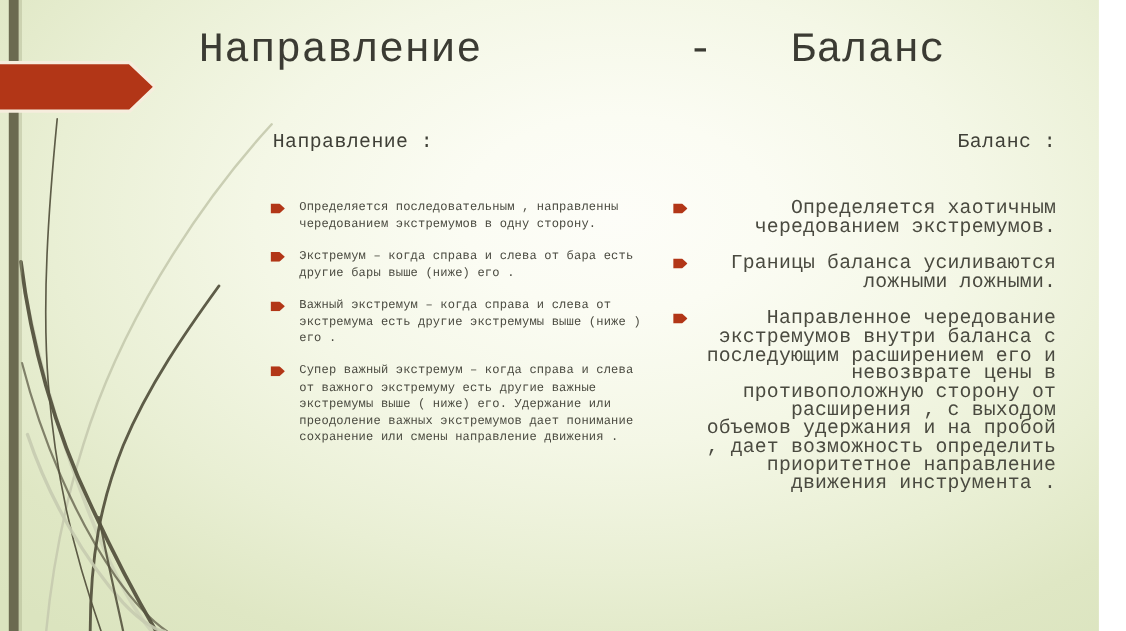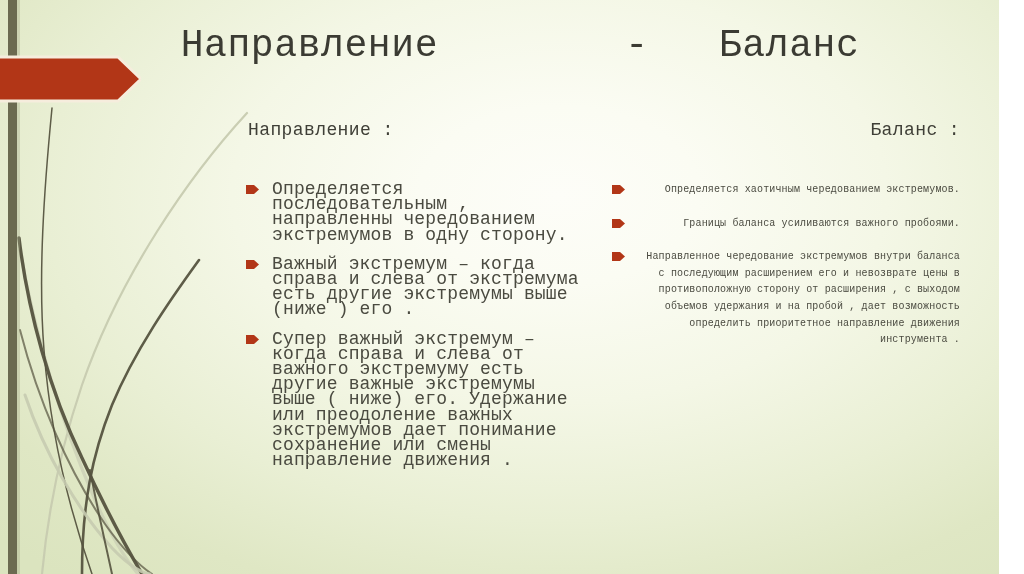--- a/index.html
+++ b/index.html
@@ -93,27 +93,27 @@
 
   ul.bullets {
     list-style: none;
     margin: 0;
     padding: 0;
   }
   ul.bullets > li {
     position: relative;
     padding-left: 26px;
     margin-bottom: 14px;
-    font-size: 18px;
+    font-size: 11px;
     line-height: 15.2px;
     color: #4a4a40;
     letter-spacing: 0.15px;
   }
   .col-right ul.bullets > li {
-    font-size: 10px;
+    font-size: 18px;
     line-height: 16.6px;
     margin-bottom: 17px;
   }
   .bullet-marker {
     position: absolute;
     left: -20px;
     top: 3px;
     width: 13px;
     height: 9px;
     display: block;
@@ -154,20 +154,26 @@
       <li>
         <svg class="bullet-marker" viewBox="0 0 13 9" aria-hidden="true">
           <polygon points="0,0 8,0 13,4.5 8,9 0,9" fill="#b23617"></polygon>
         </svg>
         <span>Определяется последовательным , направленны чередованием экстремумов в одну сторону.</span>
       </li>
       <li>
         <svg class="bullet-marker" viewBox="0 0 13 9" aria-hidden="true">
           <polygon points="0,0 8,0 13,4.5 8,9 0,9" fill="#b23617"></polygon>
         </svg>
+        <span>Экстремум – когда справа и слева от бара есть другие бары выше (ниже) его .</span>
+      </li>
+      <li>
+        <svg class="bullet-marker" viewBox="0 0 13 9" aria-hidden="true">
+          <polygon points="0,0 8,0 13,4.5 8,9 0,9" fill="#b23617"></polygon>
+        </svg>
         <span>Важный экстремум – когда справа и слева от экстремума есть другие экстремумы выше (ниже ) его .</span>
       </li>
       <li>
         <svg class="bullet-marker" viewBox="0 0 13 9" aria-hidden="true">
           <polygon points="0,0 8,0 13,4.5 8,9 0,9" fill="#b23617"></polygon>
         </svg>
         <span>Супер важный экстремум – когда справа и слева от важного экстремуму есть другие важные экстремумы  выше ( ниже) его. Удержание или преодоление важных экстремумов дает понимание сохранение или смены направление движения .</span>
       </li>
     </ul>
   </div>
@@ -178,21 +184,21 @@
       <li>
         <svg class="bullet-marker" viewBox="0 0 13 9" aria-hidden="true">
           <polygon points="0,0 8,0 13,4.5 8,9 0,9" fill="#b23617"></polygon>
         </svg>
         <span>Определяется хаотичным чередованием экстремумов.</span>
       </li>
       <li>
         <svg class="bullet-marker" viewBox="0 0 13 9" aria-hidden="true">
           <polygon points="0,0 8,0 13,4.5 8,9 0,9" fill="#b23617"></polygon>
         </svg>
-        <span>Границы баланса усиливаются важного пробоями.</span>
+        <span>Границы баланса усиливаются ложными ложными.</span>
       </li>
       <li>
         <svg class="bullet-marker" viewBox="0 0 13 9" aria-hidden="true">
           <polygon points="0,0 8,0 13,4.5 8,9 0,9" fill="#b23617"></polygon>
         </svg>
         <span>Направленное чередование экстремумов внутри баланса с последующим расширением его и невозврате цены в противоположную сторону от расширения , с выходом объемов удержания и на пробой , дает возможность определить приоритетное направление движения инструмента .</span>
       </li>
     </ul>
   </div>
 

